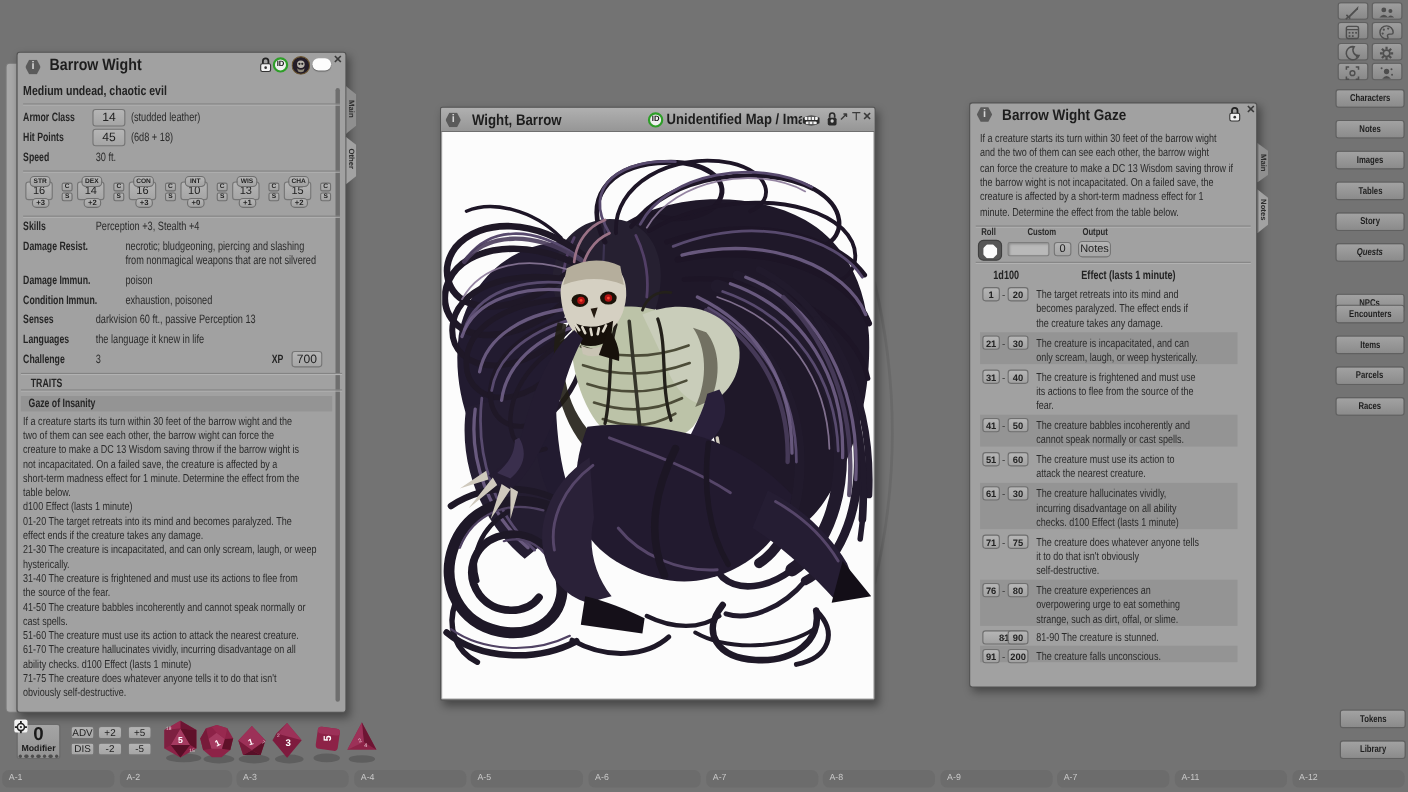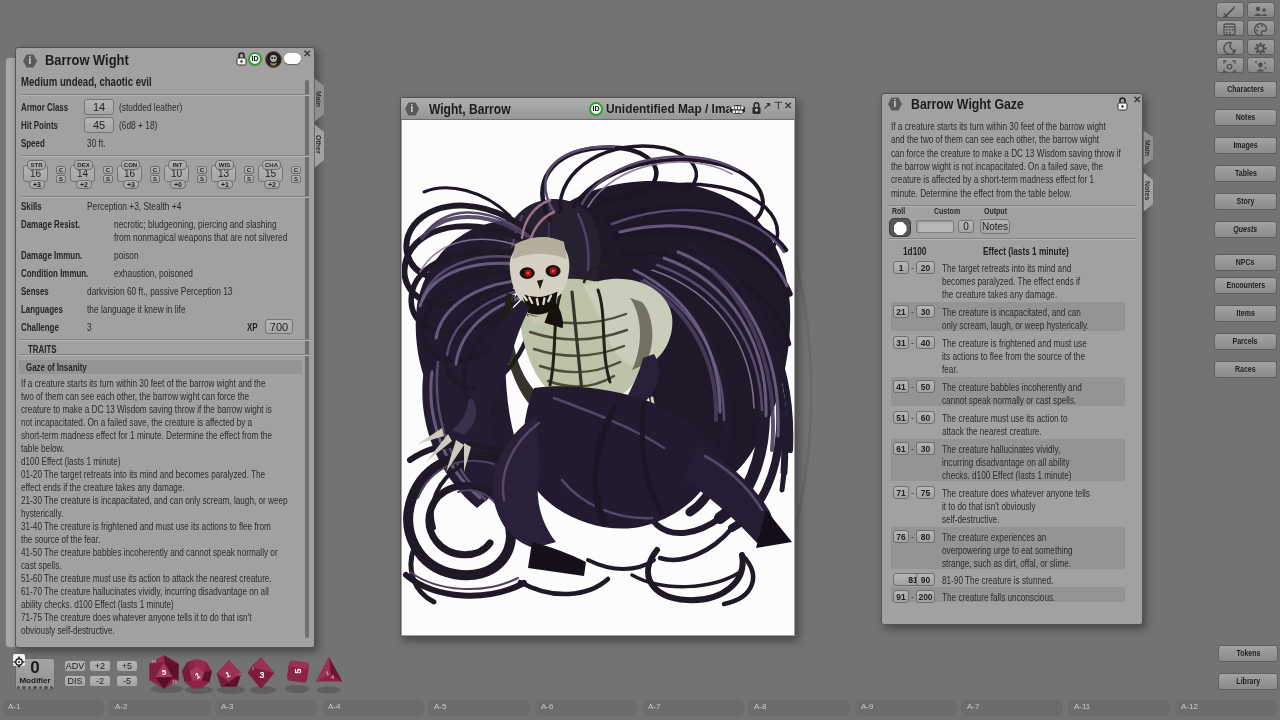--- a/index.html
+++ b/index.html
@@ -471,21 +471,21 @@
       <circle cx="4" cy="4" r="0.9" fill="#4e4e4e"></circle>
       <circle cx="13" cy="5" r="0.9" fill="#4e4e4e"></circle>
       <circle cx="13.5" cy="10" r="0.9" fill="#4e4e4e"></circle>
     </svg></div>
 <div class="sbtn" style="top:81px;"><span style="display:inline-block;transform:scaleX(0.78);">Characters</span></div>
 <div class="sbtn" style="top:109px;"><span style="display:inline-block;transform:scaleX(0.78);">Notes</span></div>
 <div class="sbtn" style="top:137px;"><span style="display:inline-block;transform:scaleX(0.78);">Images</span></div>
 <div class="sbtn" style="top:165px;"><span style="display:inline-block;transform:scaleX(0.78);">Tables</span></div>
 <div class="sbtn" style="top:193px;"><span style="display:inline-block;transform:scaleX(0.78);">Story</span></div>
 <div class="sbtn" style="top:221px;font-style:italic;"><span style="display:inline-block;transform:scaleX(0.78);">Quests</span></div>
-<div class="sbtn" style="top:254px;"><span style="display:inline-block;transform:scaleX(0.78);">NPCs</span></div>
+<div class="sbtn" style="top:267px;"><span style="display:inline-block;transform:scaleX(0.78);">NPCs</span></div>
 <div class="sbtn" style="top:277px;"><span style="display:inline-block;transform:scaleX(0.78);">Encounters</span></div>
 <div class="sbtn" style="top:305px;"><span style="display:inline-block;transform:scaleX(0.78);">Items</span></div>
 <div class="sbtn" style="top:333px;"><span style="display:inline-block;transform:scaleX(0.78);">Parcels</span></div>
 <div class="sbtn" style="top:361px;"><span style="display:inline-block;transform:scaleX(0.78);">Races</span></div>
 <div class="sbtn" style="left:1218px;width:60px;top:645px;"><span style="display:inline-block;transform:scaleX(0.78);">Tokens</span></div>
 <div class="sbtn" style="left:1218px;width:60px;top:673px;"><span style="display:inline-block;transform:scaleX(0.78);">Library</span></div>
 <div class="hk" style="left:2px;">A-1</div>
 <div class="hk" style="left:109px;">A-2</div>
 <div class="hk" style="left:215px;">A-3</div>
 <div class="hk" style="left:322px;">A-4</div>

